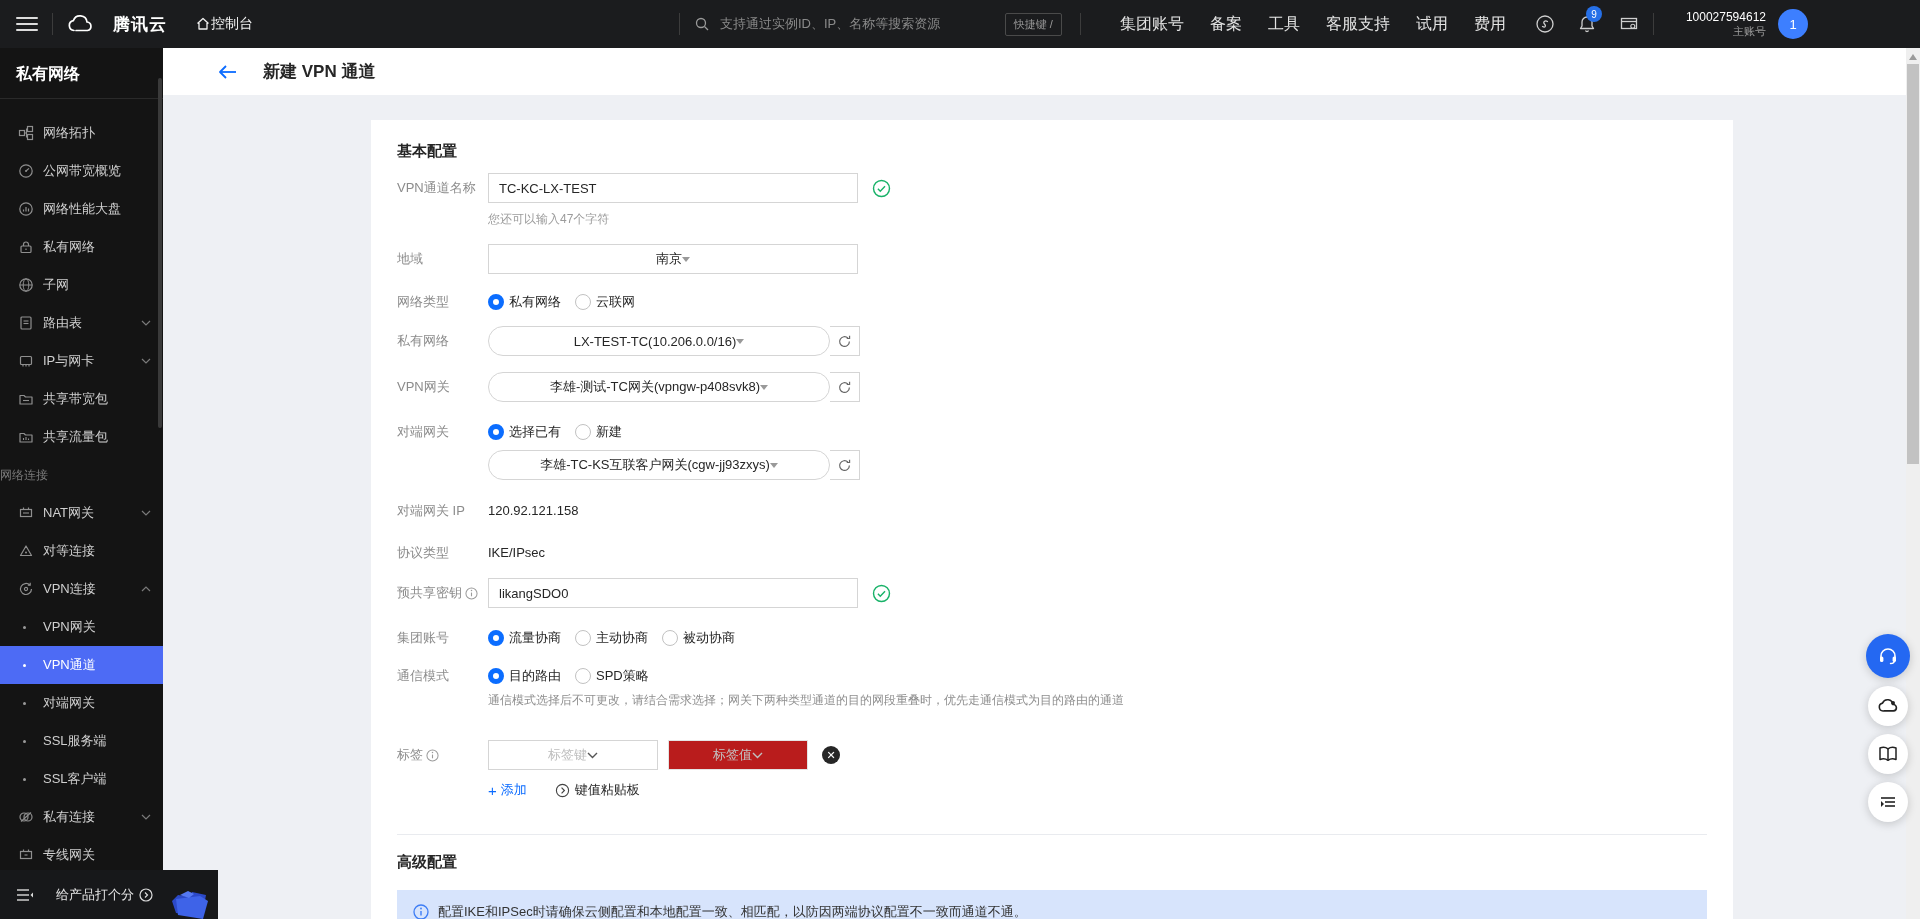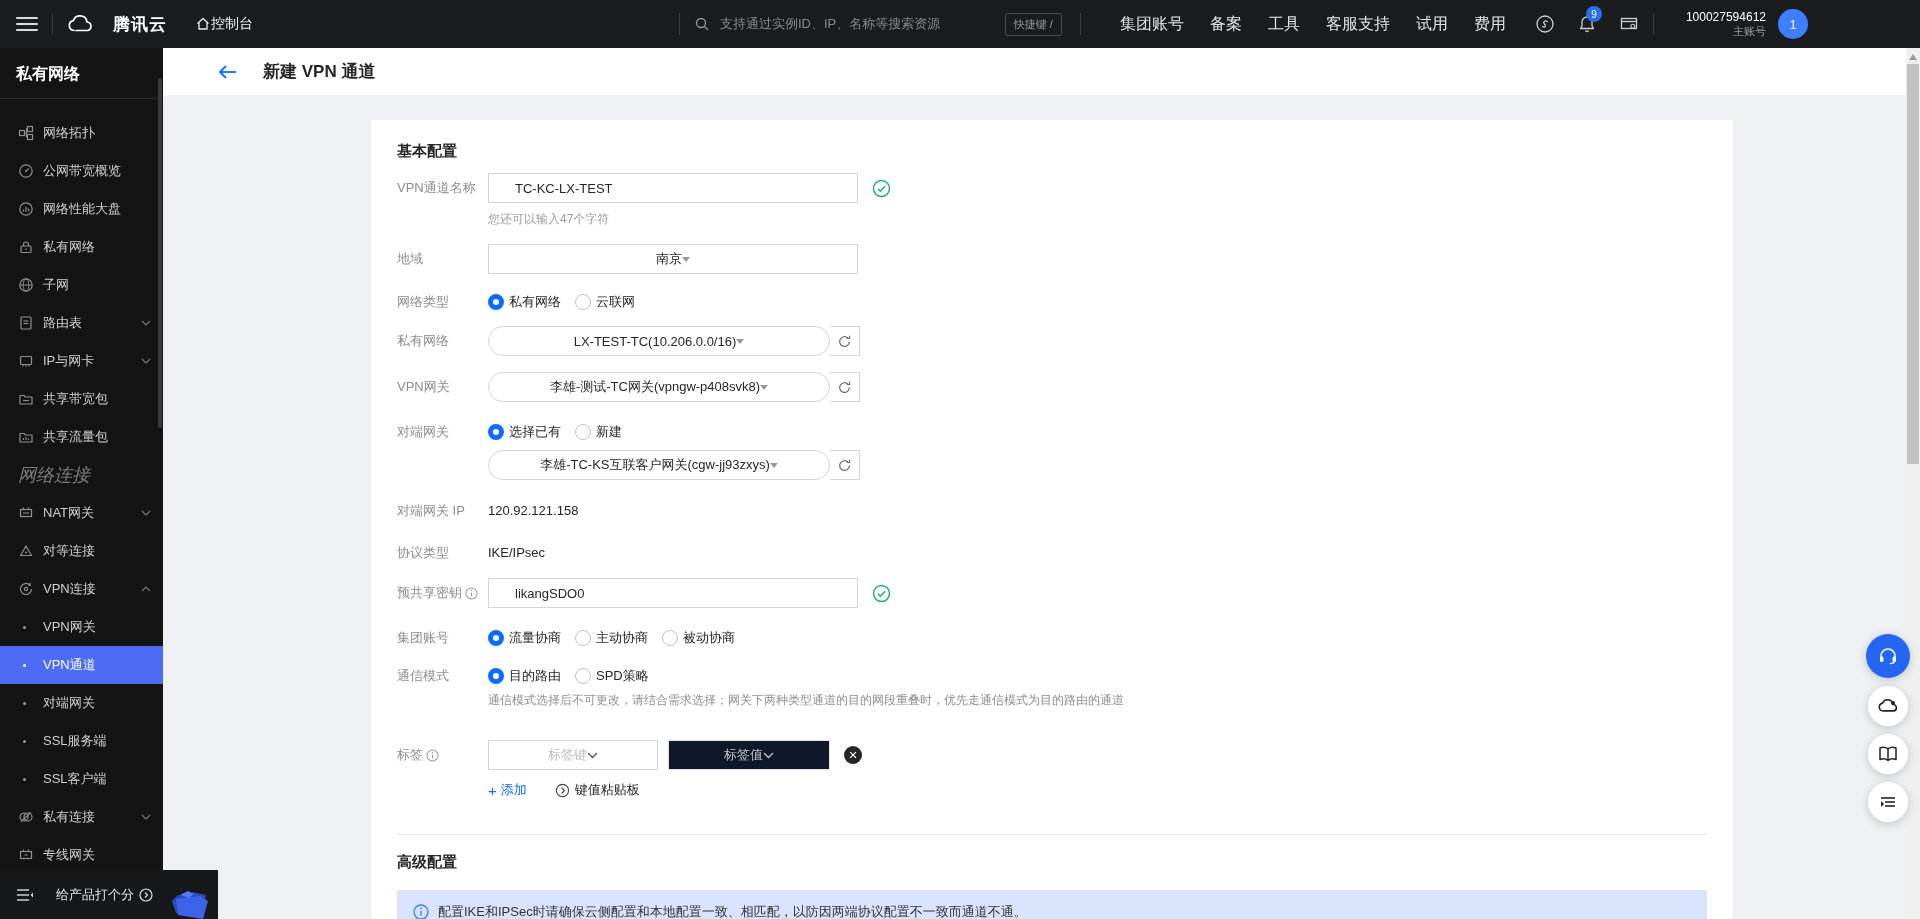--- a/index.html
+++ b/index.html
@@ -29,21 +29,21 @@
   .account .acc-role{font-size:11px;color:#9f9f9f;}
   .avatar{width:30px;height:30px;border-radius:50%;background:#3d7fff;color:#fff;font-size:13px;display:flex;align-items:center;justify-content:center;margin-left:12px;cursor:pointer;}
   .tb-endpad{width:112px;flex:none;}
 
   
   .sidebar{position:absolute;top:48px;left:0;width:163px;height:871px;background:#141414;z-index:40;}
   .sb-title{height:51px;line-height:51px;padding-left:16px;color:#fff;font-size:16px;font-weight:bold;border-bottom:1px solid #2a2a2a;}
   .sb-list{margin-top:15px;}
   .sb-item{height:38px;display:flex;align-items:center;padding-left:18px;font-size:13px;color:#cfcfcf;position:relative;cursor:pointer;}
   .sb-item .sb-ico{margin-right:9px;flex:none;}
-  .sb-sec{height:38px;line-height:38px;padding-left:18px;font-size:18px;color:#7c7c7c;font-style:italic;}
+  .sb-sec{height:38px;line-height:38px;font-size:12px;color:#7c7c7c;}
   .sb-sub .dot{width:3px;height:3px;border-radius:50%;background:#9a9a9a;margin:0 17px 0 5px;flex:none;}
   .sb-item.active{background:#4d6bf5;color:#fff;}
   .sb-item.active .dot{background:#fff;}
   .chev{position:absolute;right:12px;top:16px;}
   .sb-thumb{position:absolute;right:1px;top:30px;width:4px;height:350px;background:#3a3a3a;border-radius:2px;}
   .sb-footer{position:absolute;left:0;bottom:0;width:218px;height:49px;background:#17181a;display:flex;align-items:center;color:#e6e6e6;font-size:13px;overflow:hidden;cursor:pointer;z-index:45;}
   .sb-footer .ftxt{margin-left:22px;}
   .folder-deco{position:absolute;right:6px;bottom:-4px;}
 
   
@@ -53,36 +53,36 @@
   .page-title{margin-left:25px;font-size:17px;font-weight:bold;color:#262626;}
   .content{position:absolute;top:47px;left:0;right:0;bottom:0;background:#eef0f4;overflow:hidden;}
   .card{margin:25px 0 0 208px;width:1362px;height:1100px;background:#fff;padding:21px 26px;}
 
   .sec-h{font-size:15px;font-weight:bold;color:#262626;height:20px;line-height:20px;}
   .frow{display:flex;align-items:flex-start;}
   .flabel{width:91px;flex:none;font-size:13px;color:#8c8c8c;line-height:30px;display:flex;align-items:center;}
   .frow.slim .flabel{line-height:20px;}
   .fctrl{display:flex;align-items:center;}
   .fcol{display:flex;flex-direction:column;align-items:flex-start;}
-  .tin{width:370px;height:30px;border:1px solid #d5d5d5;background:#fff;display:flex;align-items:center;padding:0 26px;font-size:13px;color:#262626;cursor:text;}
+  .tin{width:370px;height:30px;border:1px solid #d5d5d5;background:#fff;display:flex;align-items:center;padding:0 10px;font-size:13px;color:#262626;cursor:text;}
   .sel{height:30px;border:1px solid #d5d5d5;background:#fff;display:flex;align-items:center;justify-content:center;padding:0 10px;font-size:13px;color:#262626;cursor:pointer;}
   .sel.w-full{width:370px;}
   .sel.w-rf{width:342px;border-radius:15px;}
   .caret{width:0;height:0;border-left:4px solid transparent;border-right:4px solid transparent;border-top:5px solid #999;}
   .refresh{width:30px;height:30px;border:1px solid #d5d5d5;border-left:none;display:flex;align-items:center;justify-content:center;background:#fff;cursor:pointer;}
   .hint{font-size:12px;color:#9b9b9b;margin-top:8px;}
   .note{font-size:12px;color:#8f8f8f;margin-top:6px;line-height:16px;}
   .okicon{margin-left:14px;}
   .radio{display:inline-flex;align-items:center;margin-right:14px;cursor:pointer;height:20px;}
   .rdot{width:16px;height:16px;border-radius:50%;border:1px solid #c2c2c2;background:#fff;margin-right:5px;flex:none;}
   .rdot.on{border:5px solid #0b6dff;}
   .rlabel{font-size:13px;color:#262626;}
   .ginfo{margin-left:3px;}
   .sel.tagkey{width:170px;color:#bdbdbd;}
-  .sel.tagval{width:162px;margin-left:10px;background:#0f172a;border-color:#e4e4e4;color:#c3c3c3;cursor:default;}
+  .sel.tagval{width:140px;margin-left:10px;background:#b91c1c;border-color:#e4e4e4;color:#c3c3c3;cursor:default;}
   .xbtn{width:18px;height:18px;border-radius:50%;background:#262626;color:#fff;font-size:11px;line-height:1;display:flex;align-items:center;justify-content:center;margin-left:14px;cursor:pointer;}
   .addrow{display:flex;align-items:center;margin-top:10px;height:20px;}
   .addlink{display:flex;align-items:center;color:#0b6bff;font-size:13px;cursor:pointer;}
   .addlink .plus{font-size:15px;margin-right:4px;}
   .cliplink{display:flex;align-items:center;font-size:13px;color:#262626;margin-left:28px;cursor:pointer;gap:5px;}
   .sec-div{height:1px;background:#e9ebef;margin:34px 0 17px 0;}
   .banner{margin-top:18px;height:44px;background:#d7e4fc;display:flex;align-items:center;padding-left:16px;font-size:13px;color:#333;}
   .banner .btxt{margin-left:9px;}
 
   

